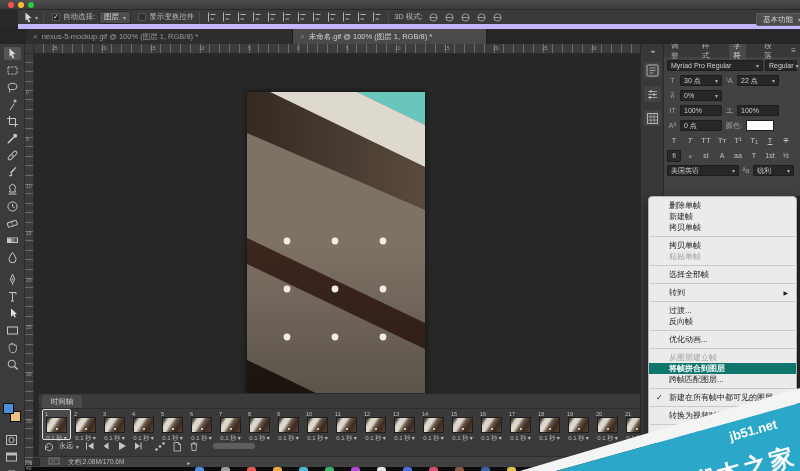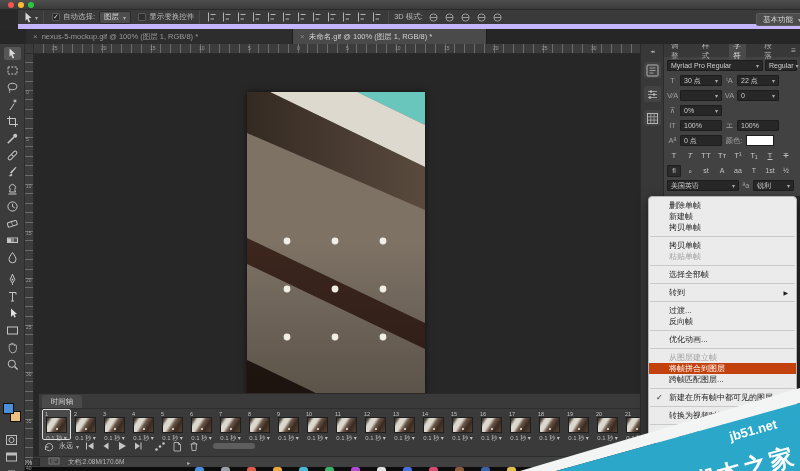--- a/index.html
+++ b/index.html
@@ -496,32 +496,20 @@
         <span>30 点</span>
         <span class="caret">▾</span>
       </span>
     <span class="cpicon">ᵗA</span>
     <span class="cp-field" style="width:42px;">
         <span>22 点</span>
         <span class="caret">▾</span>
       </span>
   </div>
   <div class="cp-row">
-    <span class="cpicon">V∕A</span>
-    <span class="cp-field" style="width:42px;">
-        <span></span>
-        <span class="caret">▾</span>
-      </span>
-    <span class="cpicon">VA</span>
-    <span class="cp-field" style="width:42px;">
-        <span>0</span>
-        <span class="caret">▾</span>
-      </span>
-  </div>
-  <div class="cp-row">
     <span class="cpicon">⊼</span>
     <span class="cp-field" style="width:42px;">
         <span>0%</span>
         <span class="caret">▾</span>
       </span>
   </div>
   <div class="cp-row">
     <span class="cpicon">IT</span>
     <span class="cp-field" style="width:42px;">
         <span>100%</span>
@@ -583,21 +571,21 @@
     <div class="menu-item"><span>选择全部帧</span></div>
     <div class="menu-sep"></div>
     <div class="menu-item"><span>转到</span><span class="subarrow">▶</span></div>
     <div class="menu-sep"></div>
     <div class="menu-item"><span>过渡...</span></div>
     <div class="menu-item"><span>反向帧</span></div>
     <div class="menu-sep"></div>
     <div class="menu-item"><span>优化动画...</span></div>
     <div class="menu-sep"></div>
     <div class="menu-item disabled"><span>从图层建立帧</span></div>
-    <div class="menu-item hl" style="background: #c2410c;"><span>将帧拼合到图层</span></div>
+    <div class="menu-item hl" style="background: #0f766e; font-weight: bold;"><span>将帧拼合到图层</span></div>
     <div class="menu-item"><span>跨帧匹配图层...</span></div>
     <div class="menu-sep"></div>
     <div class="menu-item"><span class="check">✓</span><span>新建在所有帧中都可见的图层</span></div>
     <div class="menu-sep"></div>
     <div class="menu-item"><span>转换为视频时间轴</span></div>
     <div class="menu-sep"></div>
     <div class="menu-item"><span>面板选项...</span></div>
   </div>
 
 <div class="abs" id="timeline">

